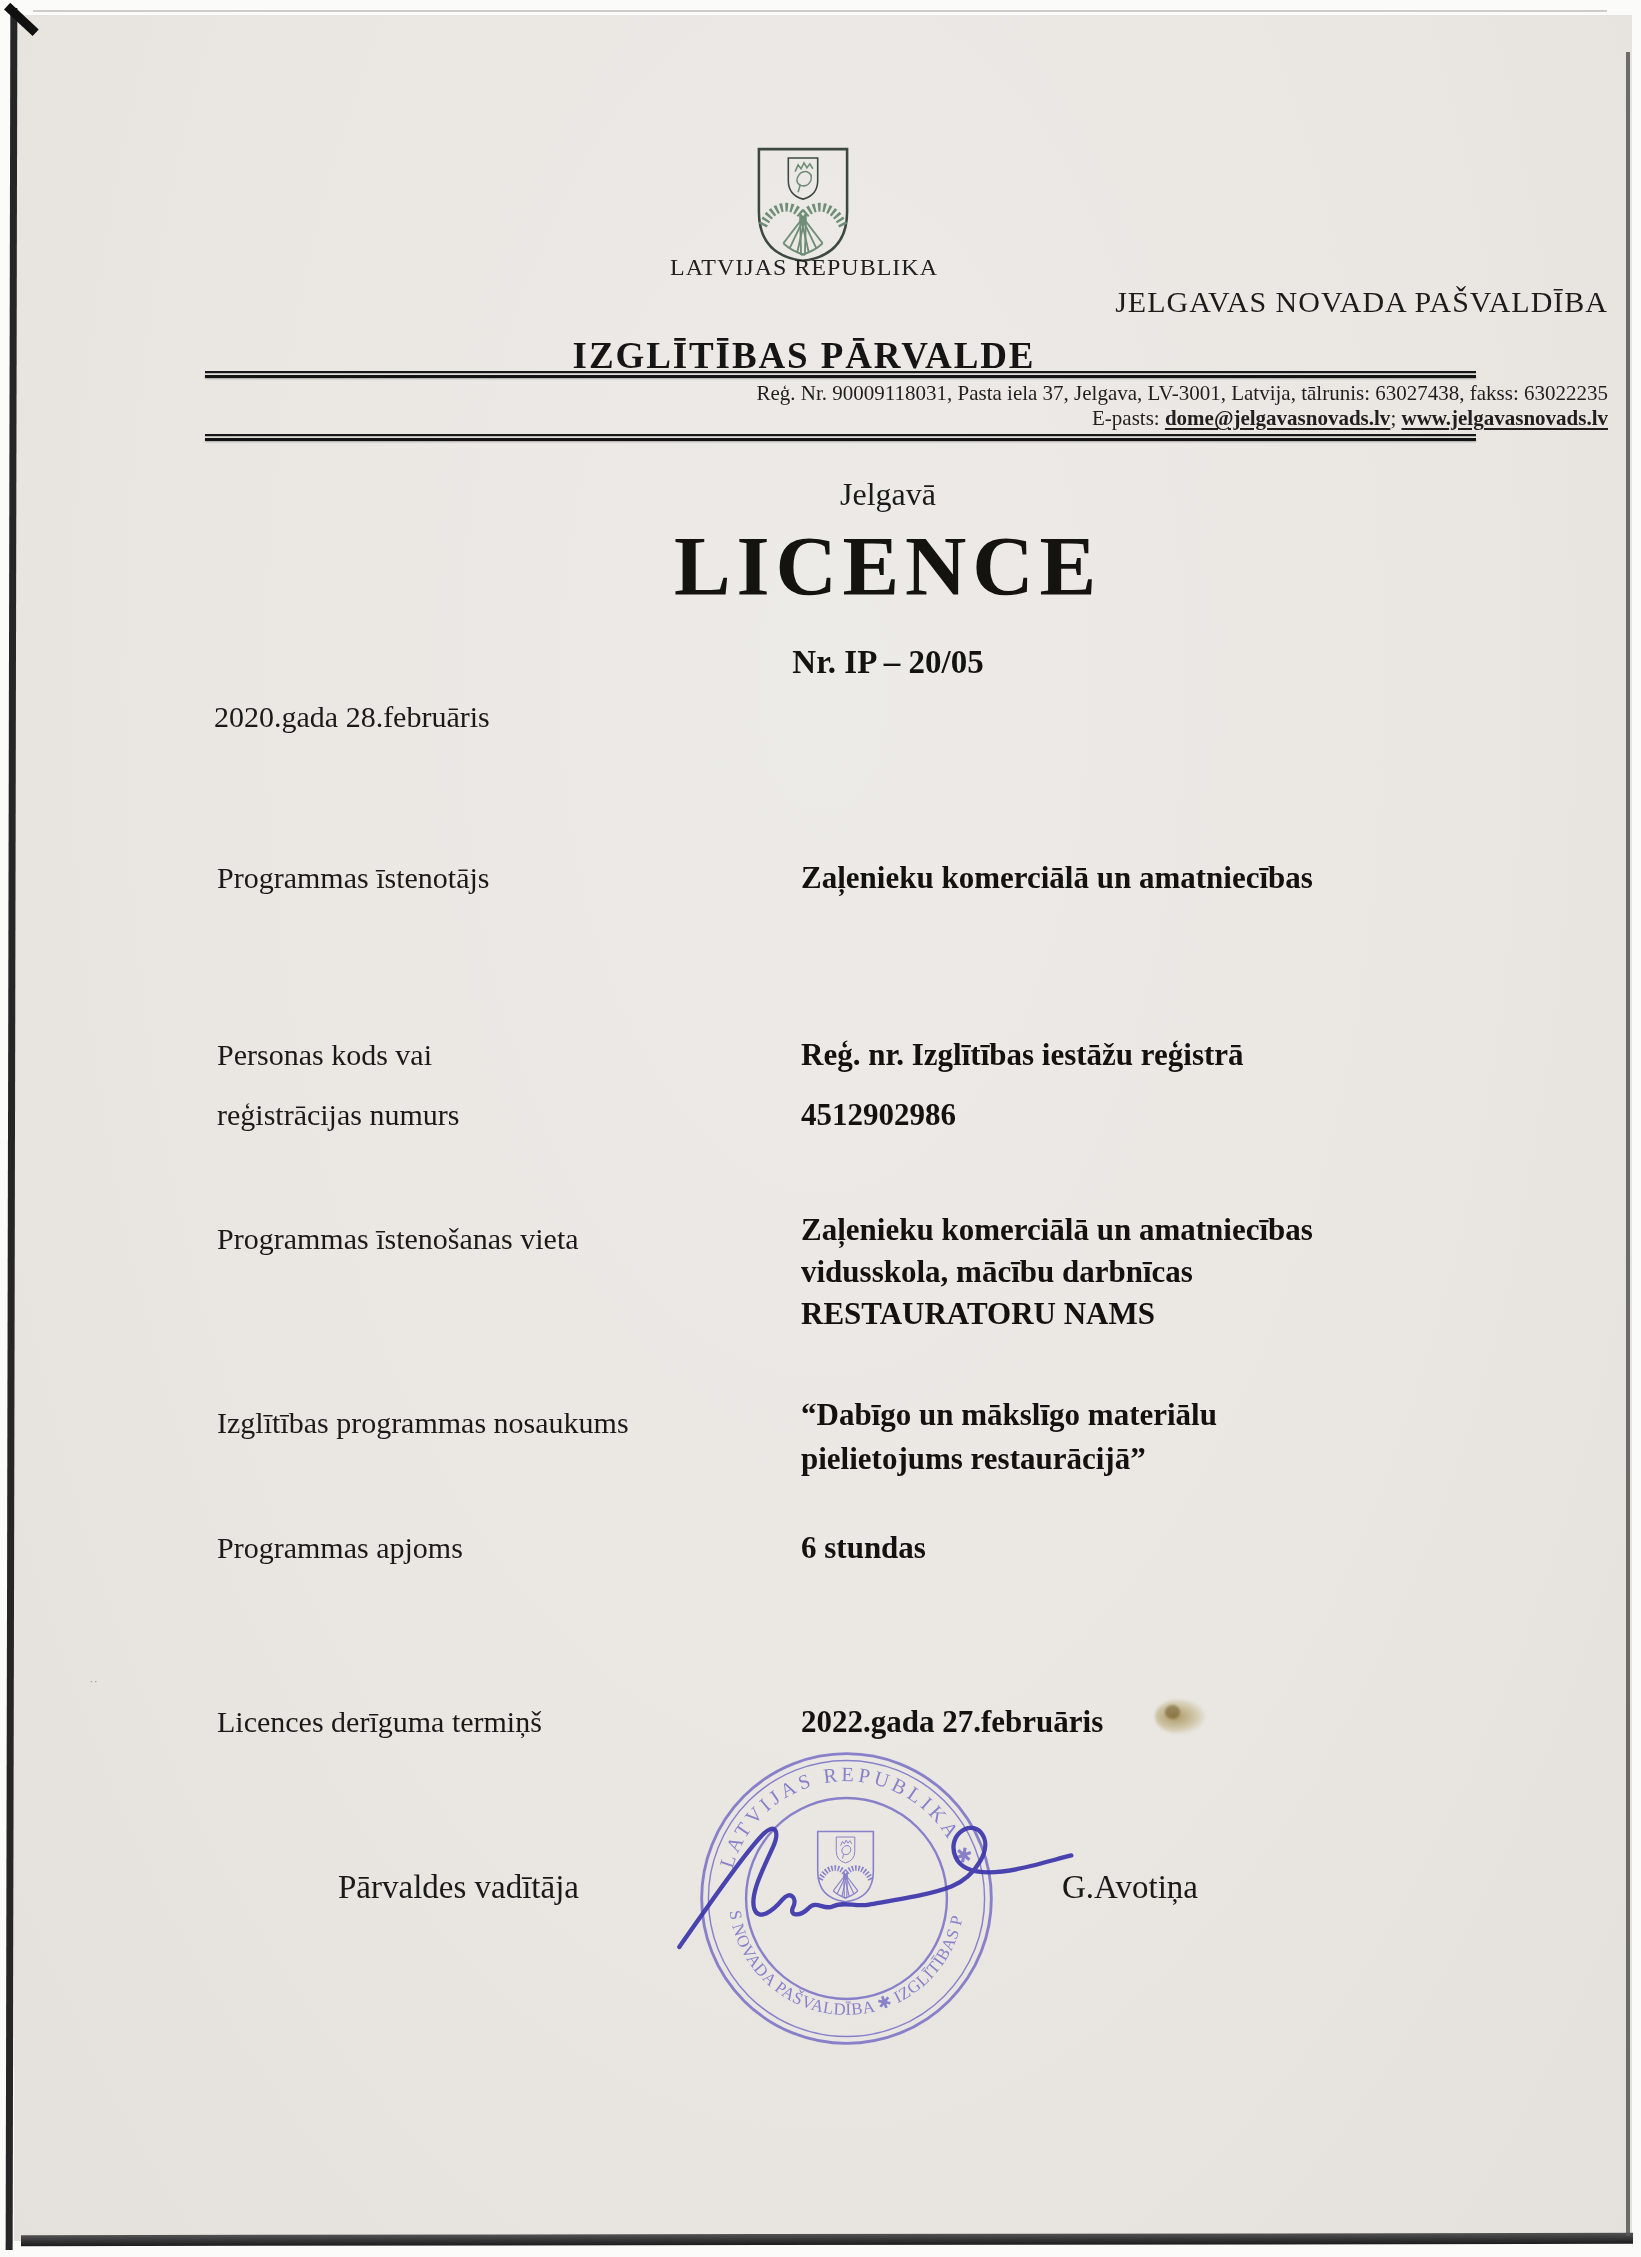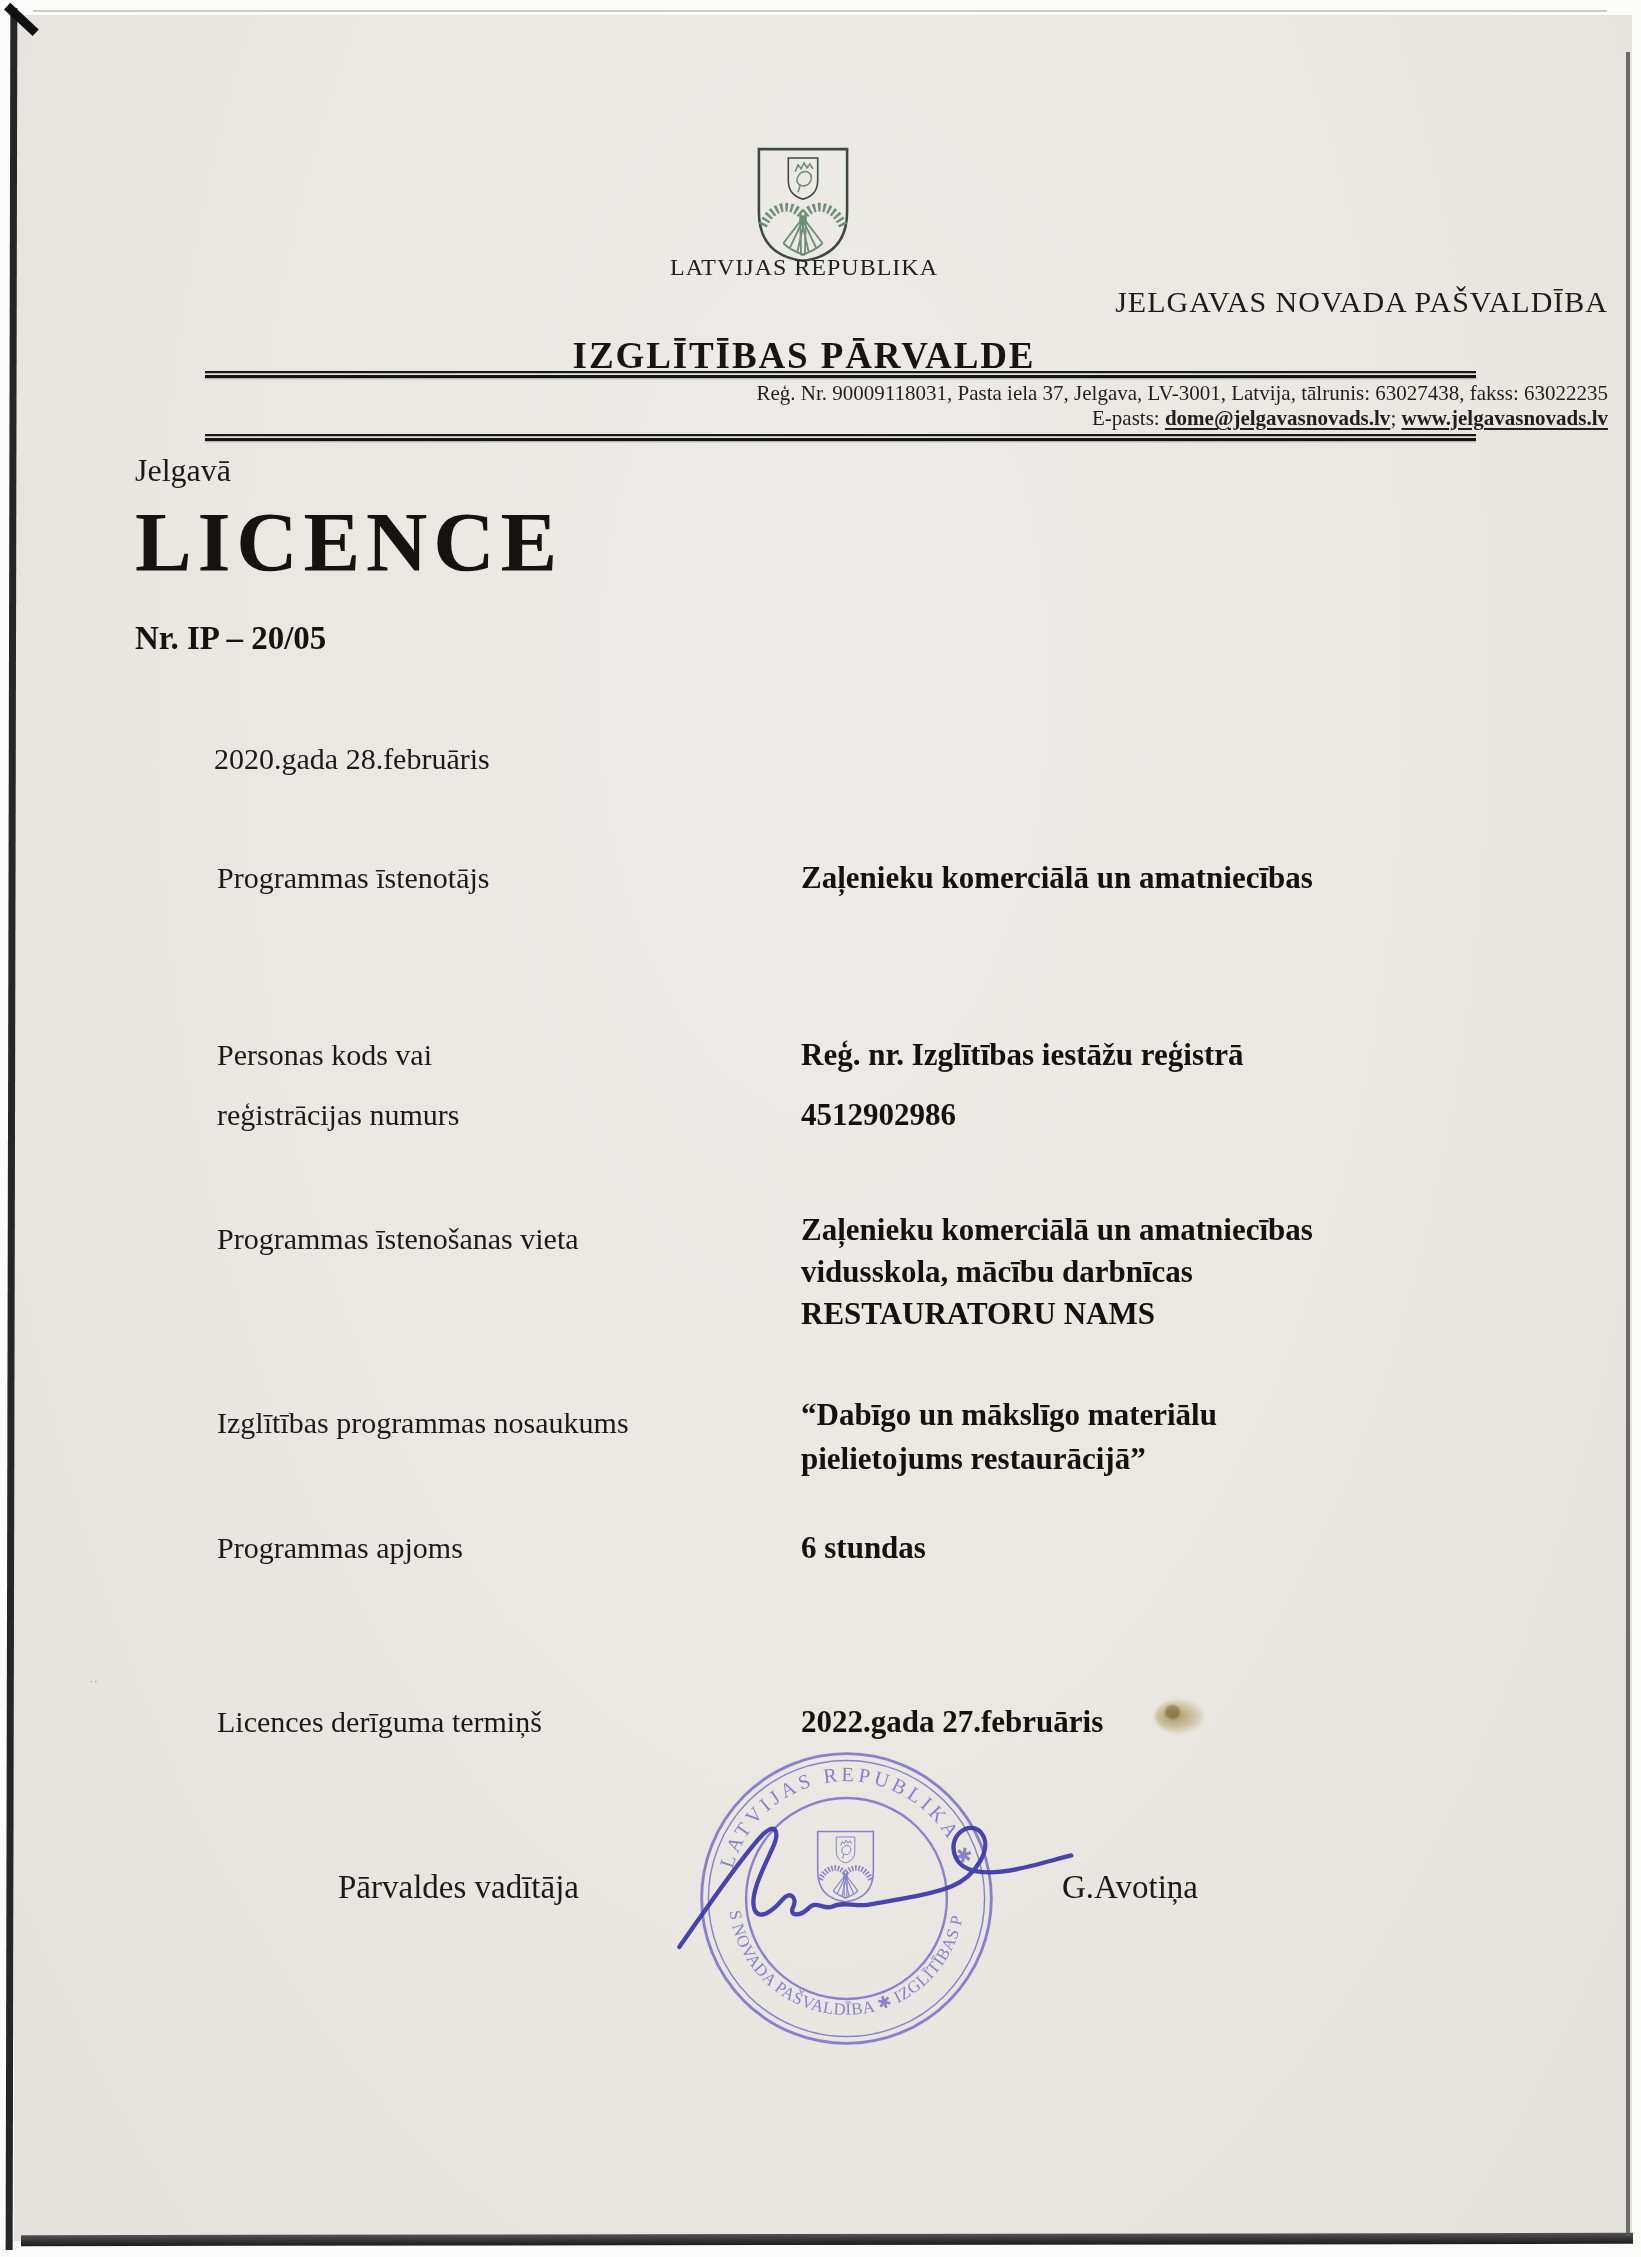--- a/index.html
+++ b/index.html
@@ -31,26 +31,26 @@
   .rule-1{top:371px;}
   .rule-2{top:434px;}
   .rule .a{height:1.9px;background:#181818;margin-bottom:1.9px;box-shadow:0 1px 1px rgba(0,0,0,.25);}
   .rule .b{height:2.9px;background:#141414;box-shadow:0 1px 1.9px rgba(0,0,0,.3);}
   .contact{position:absolute;left:0;right:33px;text-align:right;font-size:21px;line-height:25px;color:#201f1d;}
   .contact-1{top:381px;}
   .contact-2{top:406px;}
   .u{text-decoration:underline;text-underline-offset:2.9px;font-weight:bold;}
 
   
-  .title-block{position:absolute;left:135px;right:0;top:452px;text-align:left;}
+  .title-block{position:absolute;left:135px;right:0;top:476px;text-align:center;}
   .place{font-size:32px;line-height:37px;}
   .doc-title{font-size:85px;line-height:95px;font-weight:bold;letter-spacing:5.8px;margin-top:5.8px;color:#14130f;}
   .doc-number{font-size:33px;line-height:39px;font-weight:bold;margin-top:29px;color:#14130f;}
 
-  .issue-date{position:absolute;left:214px;top:742px;font-size:30px;text-align:right;}
+  .issue-date{position:absolute;left:214px;top:700px;font-size:30px;text-align:right;}
 
   
   .lbl{position:absolute;left:217px;font-size:30px;line-height:60px;white-space:nowrap;}
   .val{position:absolute;left:801px;font-size:31px;line-height:60px;font-weight:bold;white-space:nowrap;color:#14120e;}
   .lh43{line-height:42px;}
   .lh46{line-height:44px;}
   .r1{top:848px;}
   .r2{top:1025px;}
   .r3{top:1209px;}
   .r4{top:1393px;}

